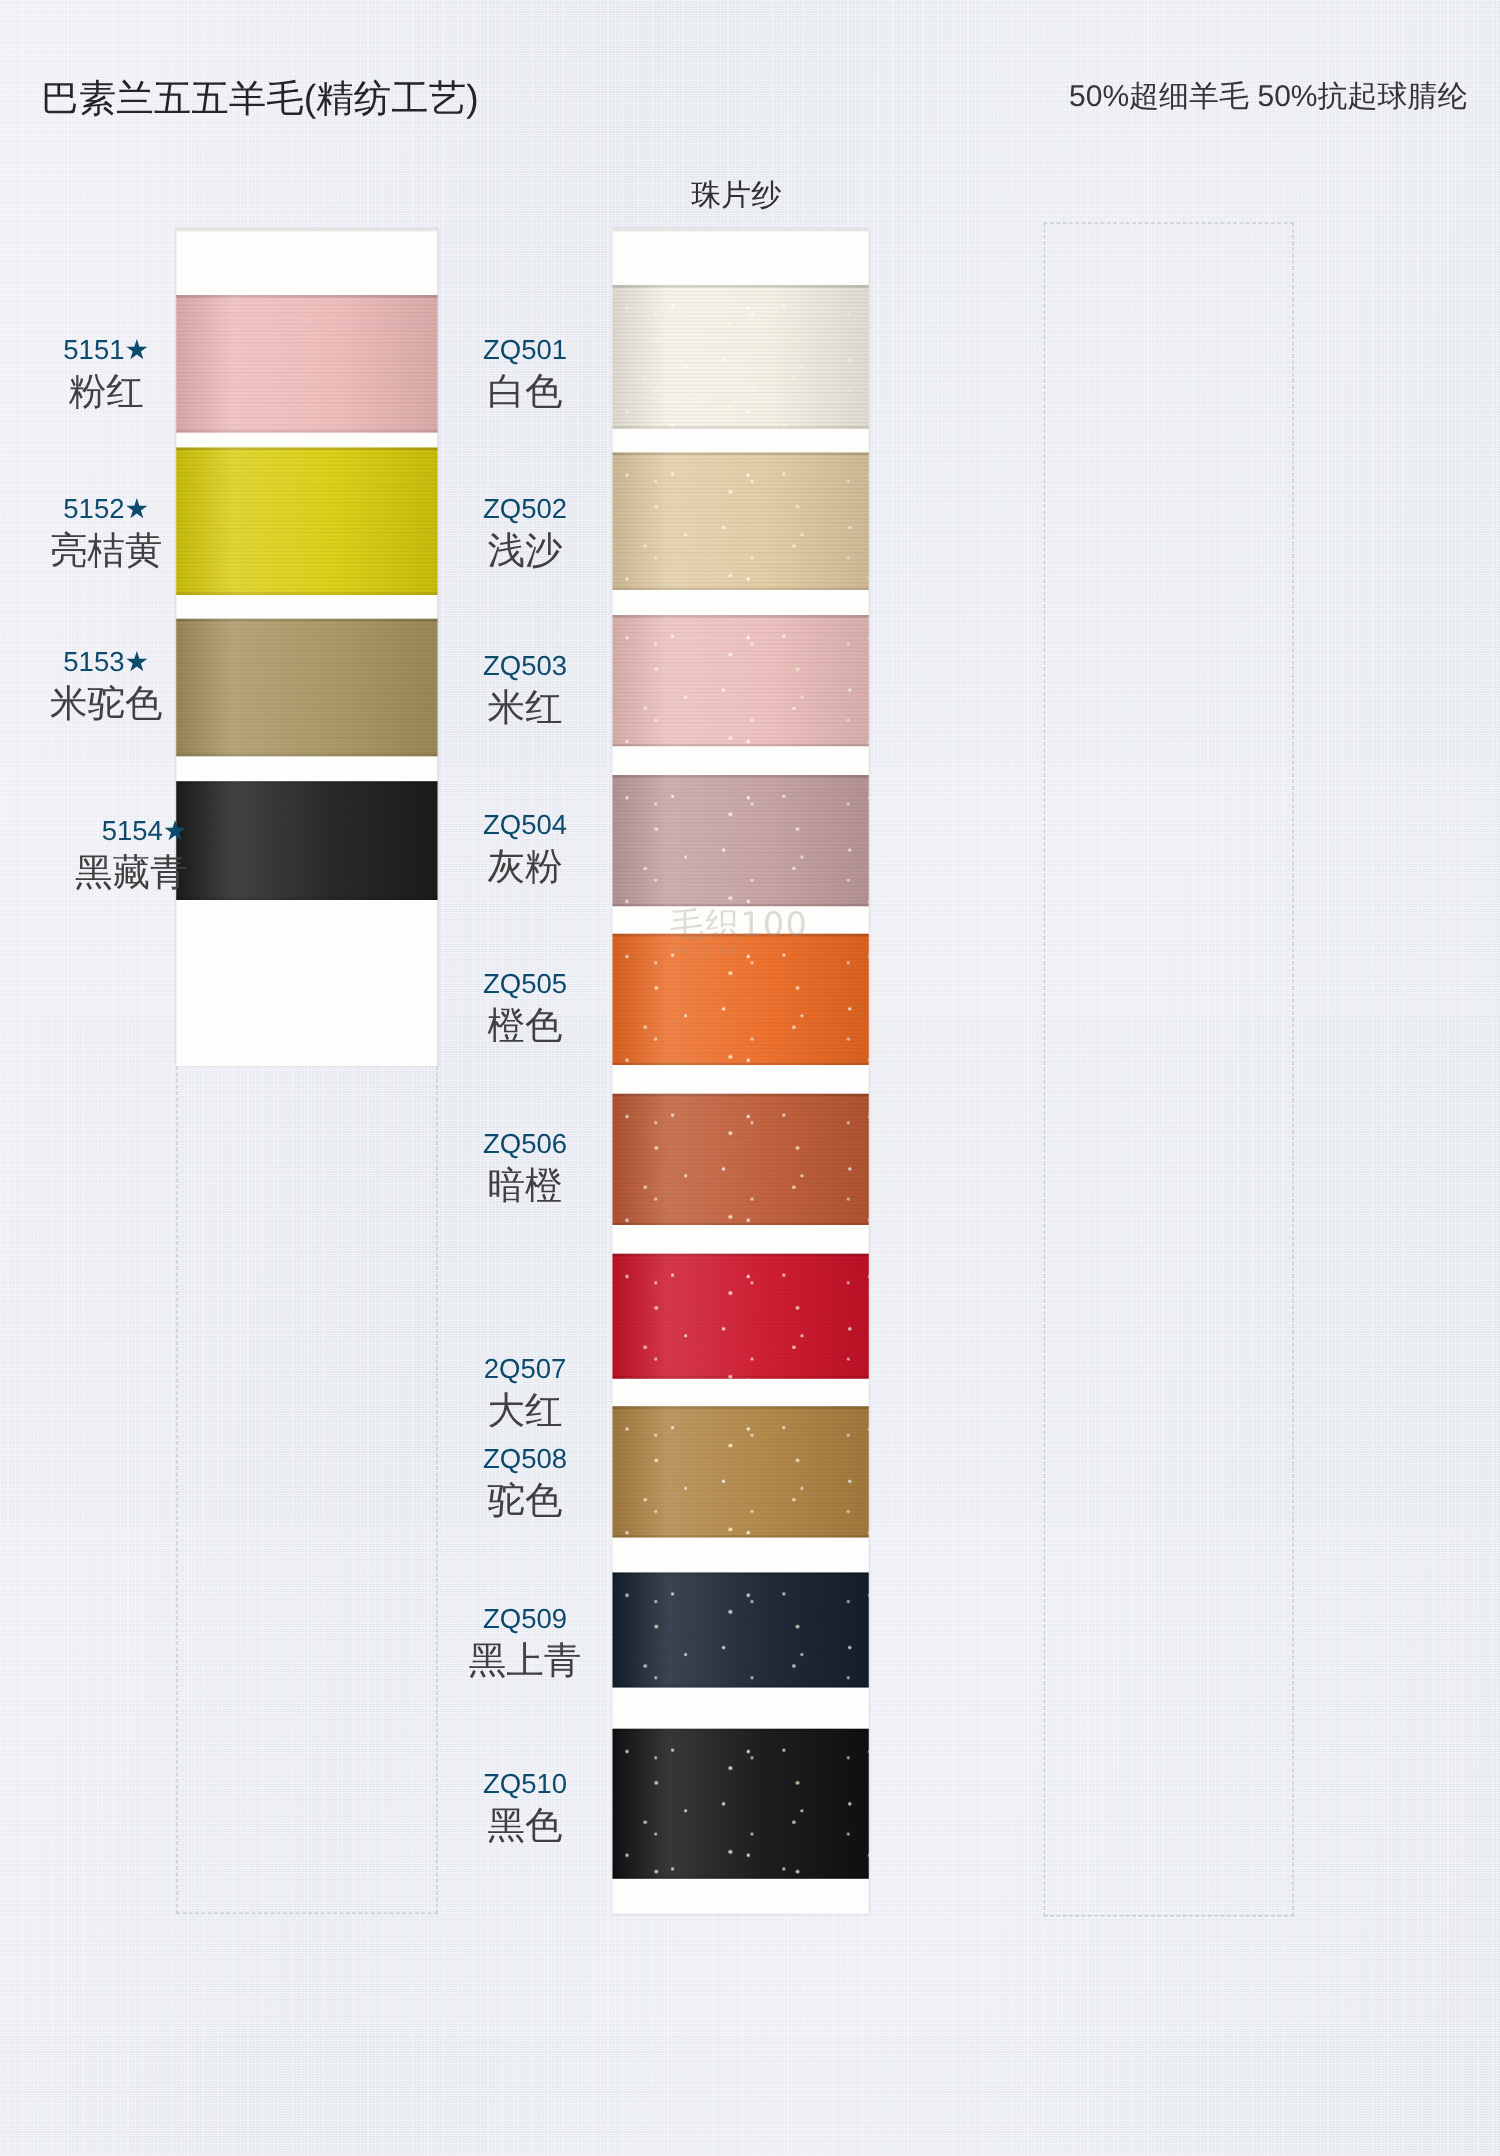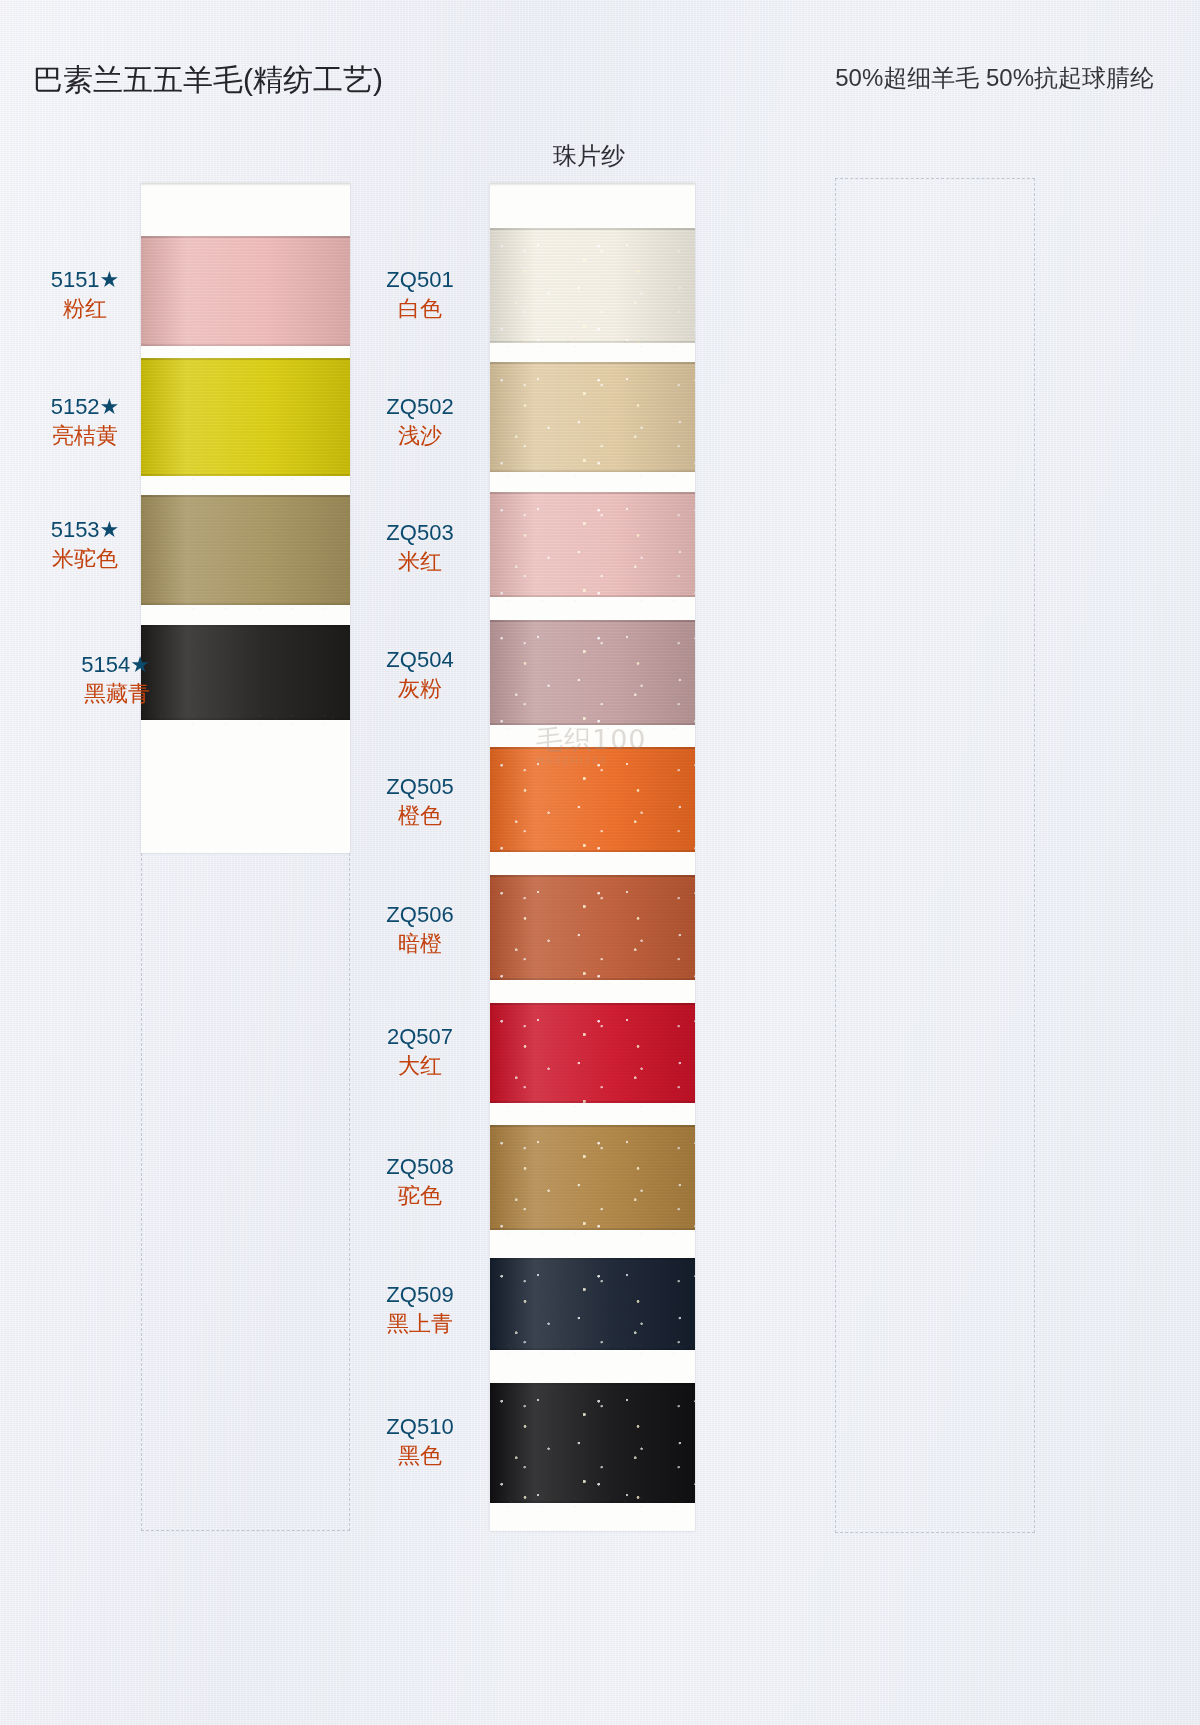--- a/index.html
+++ b/index.html
@@ -22,21 +22,21 @@
       repeating-linear-gradient(0deg,rgba(255,255,255,.45) 0 1px,rgba(0,0,0,.012) 1px 2px),
       repeating-linear-gradient(90deg,rgba(255,255,255,.30) 0 1px,rgba(0,0,0,.010) 1px 3px);
     opacity:.75;
   }
   .layer{position:absolute;inset:0;z-index:2;}
 
   
   .hdr-left{position:absolute;left:33px;top:55px;}
   .hdr-left .spec{font-size:25px;letter-spacing:.5px;color:#34343a;line-height:1.25;white-space:nowrap;}
   .hdr-left .title{font-size:30px;color:#24242a;line-height:1.3;margin-top:5px;white-space:nowrap;}
-  .hdr-right{position:absolute;right:46px;top:62px;text-align:right;}
+  .hdr-right{position:absolute;right:26px;top:62px;text-align:right;}
   .hdr-right .cn{font-size:24px;color:#34343a;line-height:1.35;white-space:nowrap;}
   .hdr-right .en{font-size:24px;color:#34343a;line-height:1.35;white-space:nowrap;margin-top:2px;}
   .center-label{position:absolute;left:553px;top:140px;font-size:24px;color:#2f2f35;white-space:nowrap;}
 
   
   .dash-frame{position:absolute;border:1px dashed #c3c7d4;box-sizing:border-box;}
 
   
   .card{
     position:absolute;background:#fdfdfb;box-sizing:border-box;
@@ -89,21 +89,21 @@
       radial-gradient(ellipse at 47% 30%,rgba(150,150,150,.22) 0 0.6px,transparent 1.3px),
       radial-gradient(ellipse at 76% 10%,rgba(150,150,150,.25) 0 0.7px,transparent 1.4px);
     background-size:41px 9px,57px 11px,33px 8px;
   }
   .yarn .edge-top{position:absolute;left:0;right:0;top:0;height:2px;background:rgba(0,0,0,.16);}
   .yarn .edge-bot{position:absolute;left:0;right:0;bottom:0;height:2px;background:rgba(0,0,0,.10);}
 
   
   .swatch-label{position:absolute;text-align:center;line-height:1.32;white-space:nowrap;}
   .swatch-label .code{font-size:22px;color:#0c4a6e;display:block;}
-  .swatch-label .name{font-size:22px;color:#c2410c;display:block;}
+  .swatch-label .name{font-size:30px;color:#404040;display:block;}
   .lab-left{width:130px;left:20px;}
   .lab-mid{width:130px;left:355px;}
 
   
   .watermark{
     position:absolute;left:536px;top:722px;width:180px;height:52px;
     opacity:.30;pointer-events:none;
     font-size:27px;color:#9a8f86;letter-spacing:1px;
     font-family:"DejaVu Sans",sans-serif;
   }
@@ -252,21 +252,21 @@
         <span class="name">暗橙</span>
       </div>
       <div class="yarn sparkle" style="left: 490px; top: 1003px; width: 205px; height: 100px; background: rgb(207, 18, 40);">
         <span class="edge-top"></span>
         <span class="threads"></span>
         <span class="glitter"></span>
         <span class="sheen"></span>
         <span class="fuzz"></span>
         <span class="edge-bot"></span>
       </div>
-      <div class="swatch-label lab-mid" style="top: 1022px;">
+      <div class="swatch-label lab-mid" style="top: 1080px;">
         <span class="code">2Q507</span>
         <span class="name">大红</span>
       </div>
       <div class="yarn sparkle" style="left: 490px; top: 1125px; width: 205px; height: 105px; background: rgb(176, 132, 66);">
         <span class="edge-top"></span>
         <span class="threads"></span>
         <span class="glitter"></span>
         <span class="sheen"></span>
         <span class="fuzz"></span>
         <span class="edge-bot"></span>

